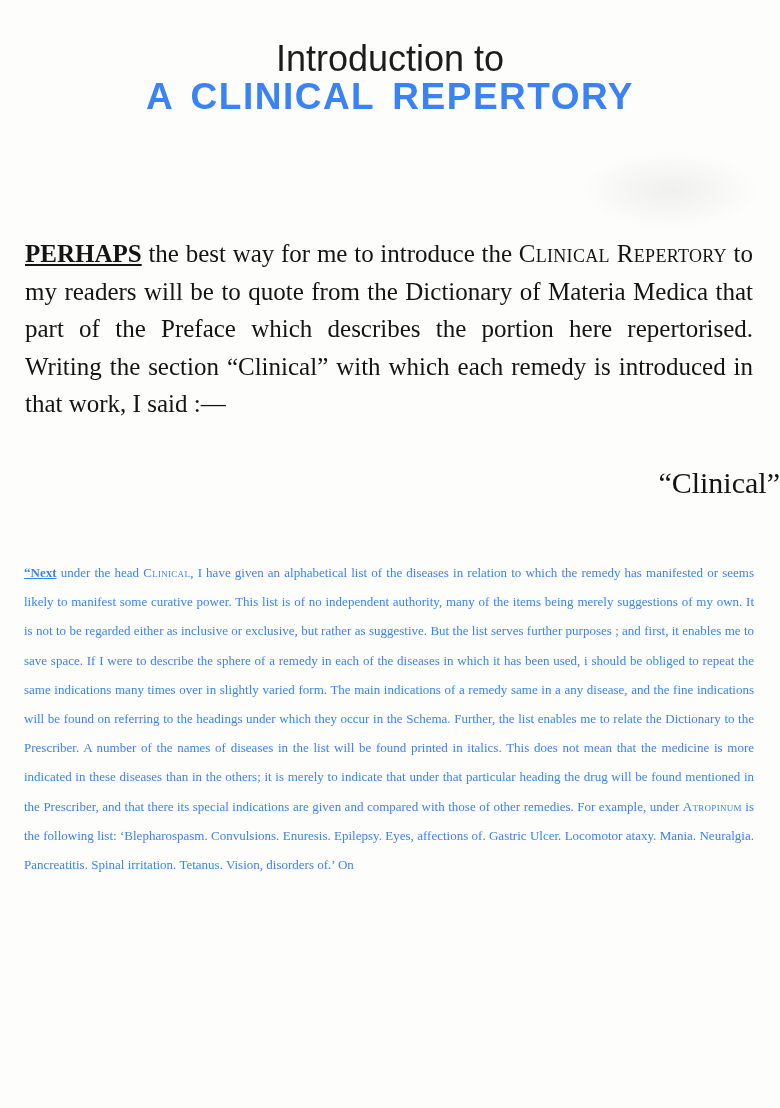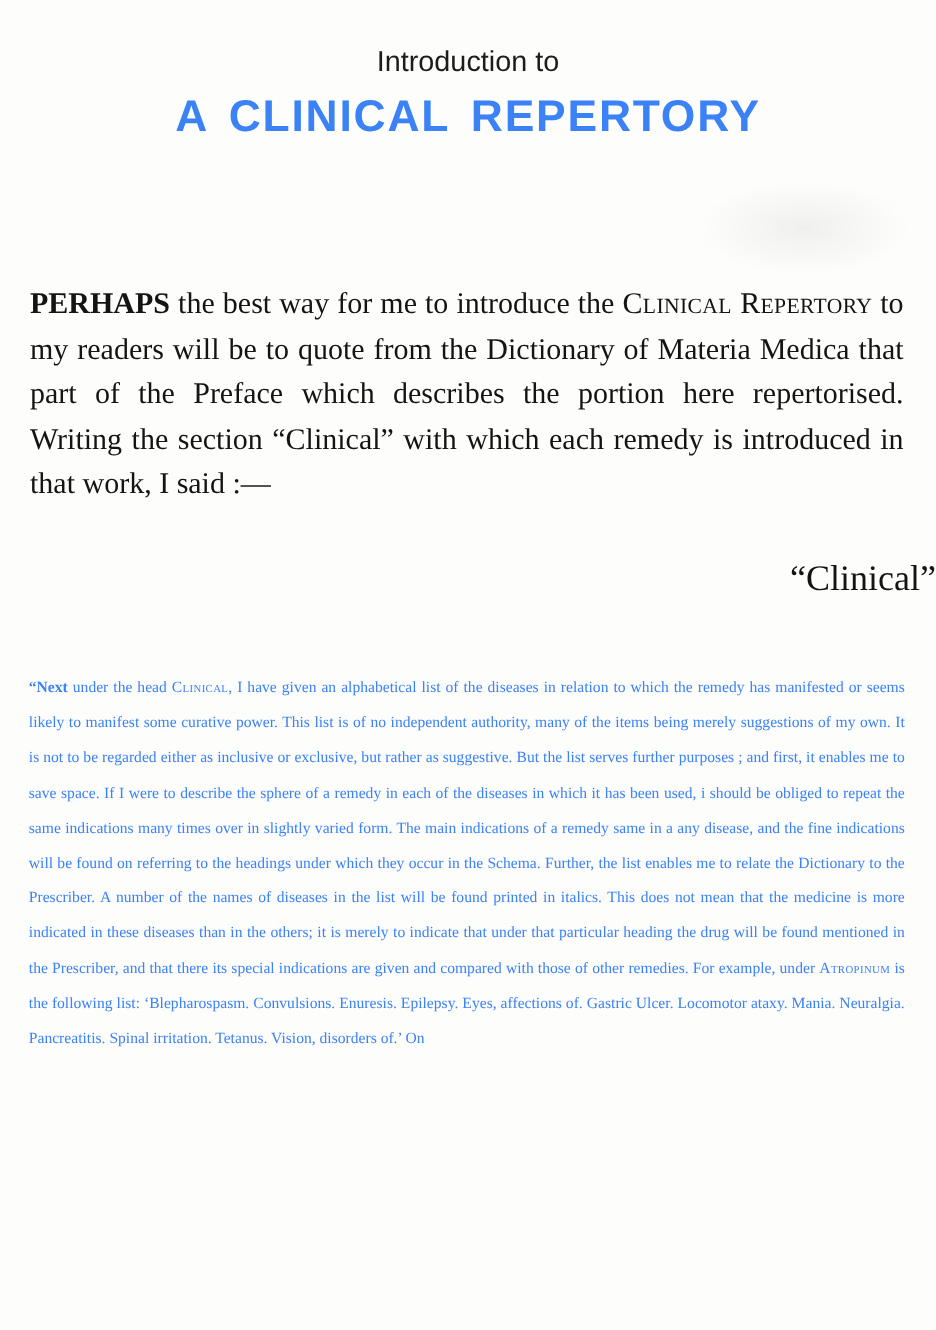--- a/index.html
+++ b/index.html
@@ -27,21 +27,21 @@
     background: radial-gradient(ellipse at center, rgba(120,120,120,0.10), rgba(120,120,120,0.0) 70%);
     pointer-events: none;
   }
   .supertitle {
     position: absolute;
     top: 38px;
     left: 0;
     width: 100%;
     text-align: center;
     font-family: "Liberation Sans", sans-serif;
-    font-size: 24px;
+    font-size: 36px;
     font-weight: 400;
     color: #1c1c1c;
   }
   .main-title {
     position: absolute;
     top: 76px;
     left: 0;
     width: 100%;
     text-align: center;
     font-family: "Liberation Sans", sans-serif;
@@ -73,21 +73,21 @@
   .body-paragraph {
     position: absolute;
     top: 545px;
     left: 24px;
     width: 730px;
     font-size: 13px;
     line-height: 29.2px;
     text-align: justify;
     color: #3b82f6;
   }
-  .b  { font-weight: bold; }
+  .b  { font-weight: bold; text-decoration: underline; }
   .i  { }
   .sc { font-variant: small-caps; letter-spacing: 0.3px; }
 </style>
 </head>
 <body>
 
 <div class="page">
 
   <div class="scan-artifact"></div>
 

